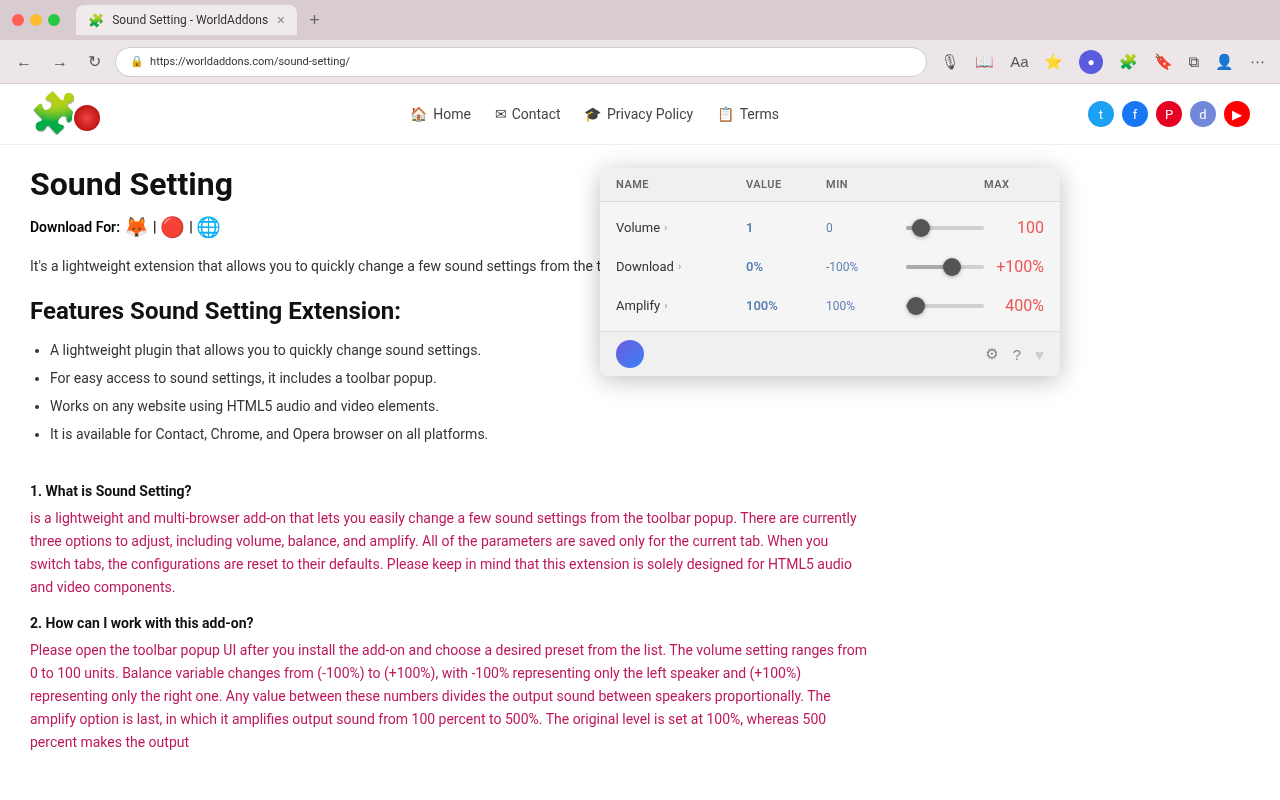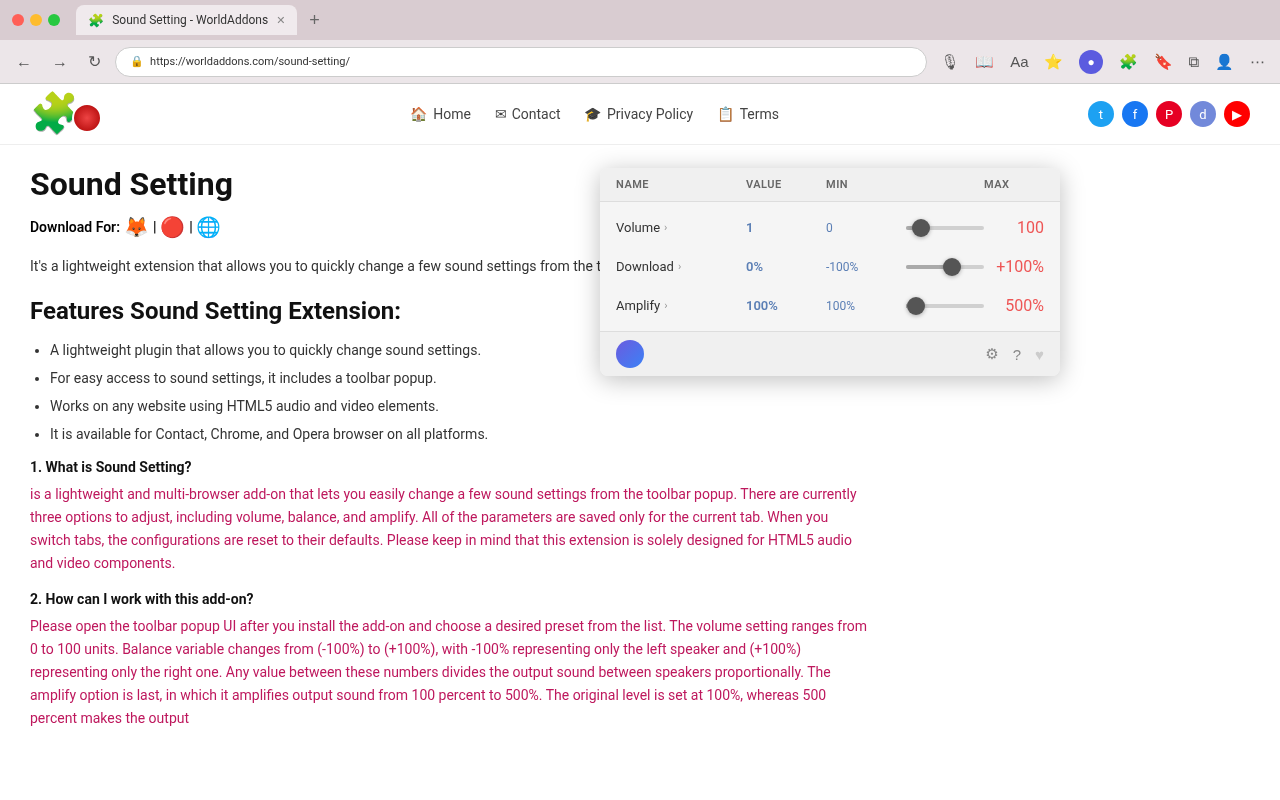--- a/index.html
+++ b/index.html
@@ -232,21 +232,21 @@
 
     .section-title {
       font-size: 24px;
       font-weight: 700;
       color: #111;
       margin-bottom: 14px;
     }
 
     .feature-list {
       padding-left: 20px;
-      margin-bottom: 12px;
+      margin-bottom: 36px;
     }
 
     .feature-list li {
       font-size: 14px;
       color: #333;
       line-height: 1.7;
       margin-bottom: 4px;
     }
 
     .faq-title {
@@ -568,21 +568,21 @@
             <span class="chevron">›</span>
           </div>
           <div class="row-value">100%</div>
           <div class="row-min">100%</div>
           <div class="slider-container">
             <div class="slider-track">
               <div class="slider-fill" style="width: 1%;"></div>
               <div class="slider-thumb" style="left: 1%;"></div>
             </div>
           </div>
-          <div class="row-max">500%</div>
+          <div class="row-max">400%</div>
         </div>
       </div>
 
       <div class="popup-footer">
         <div class="footer-avatar"></div>
         <div class="footer-actions">
           <button class="footer-action-btn">⚙</button>
           <button class="footer-action-btn">?</button>
           <button class="footer-action-btn heart-btn">♥</button>
         </div>

